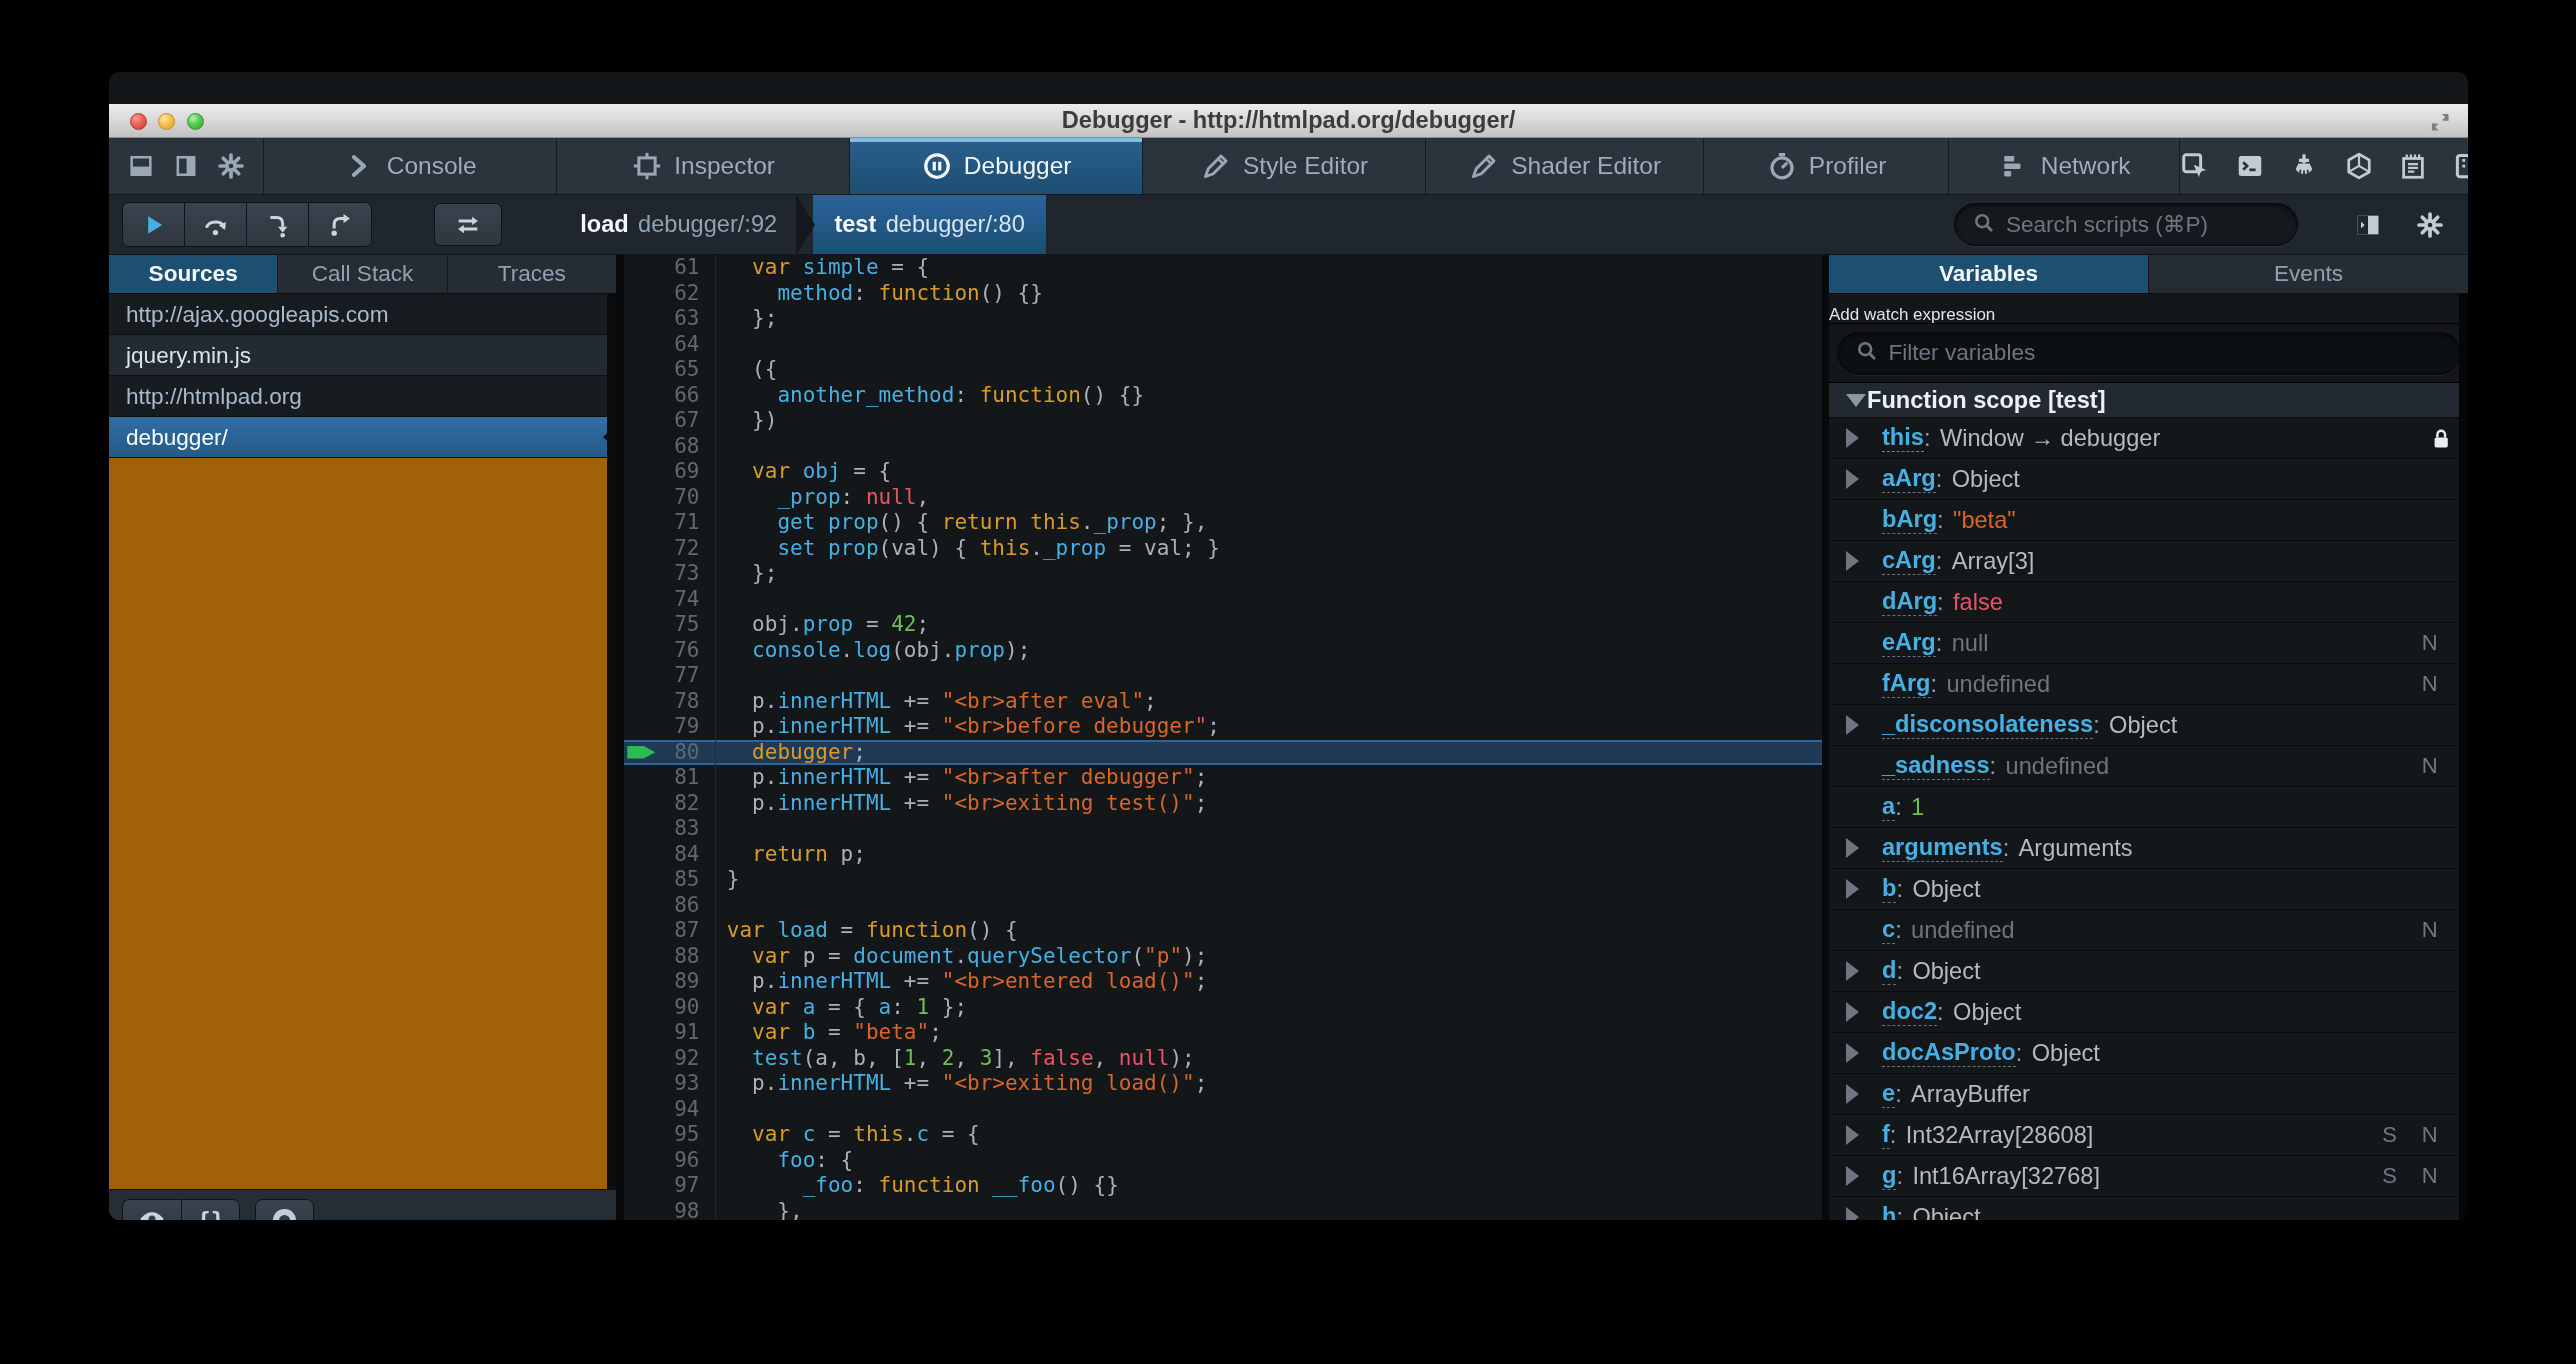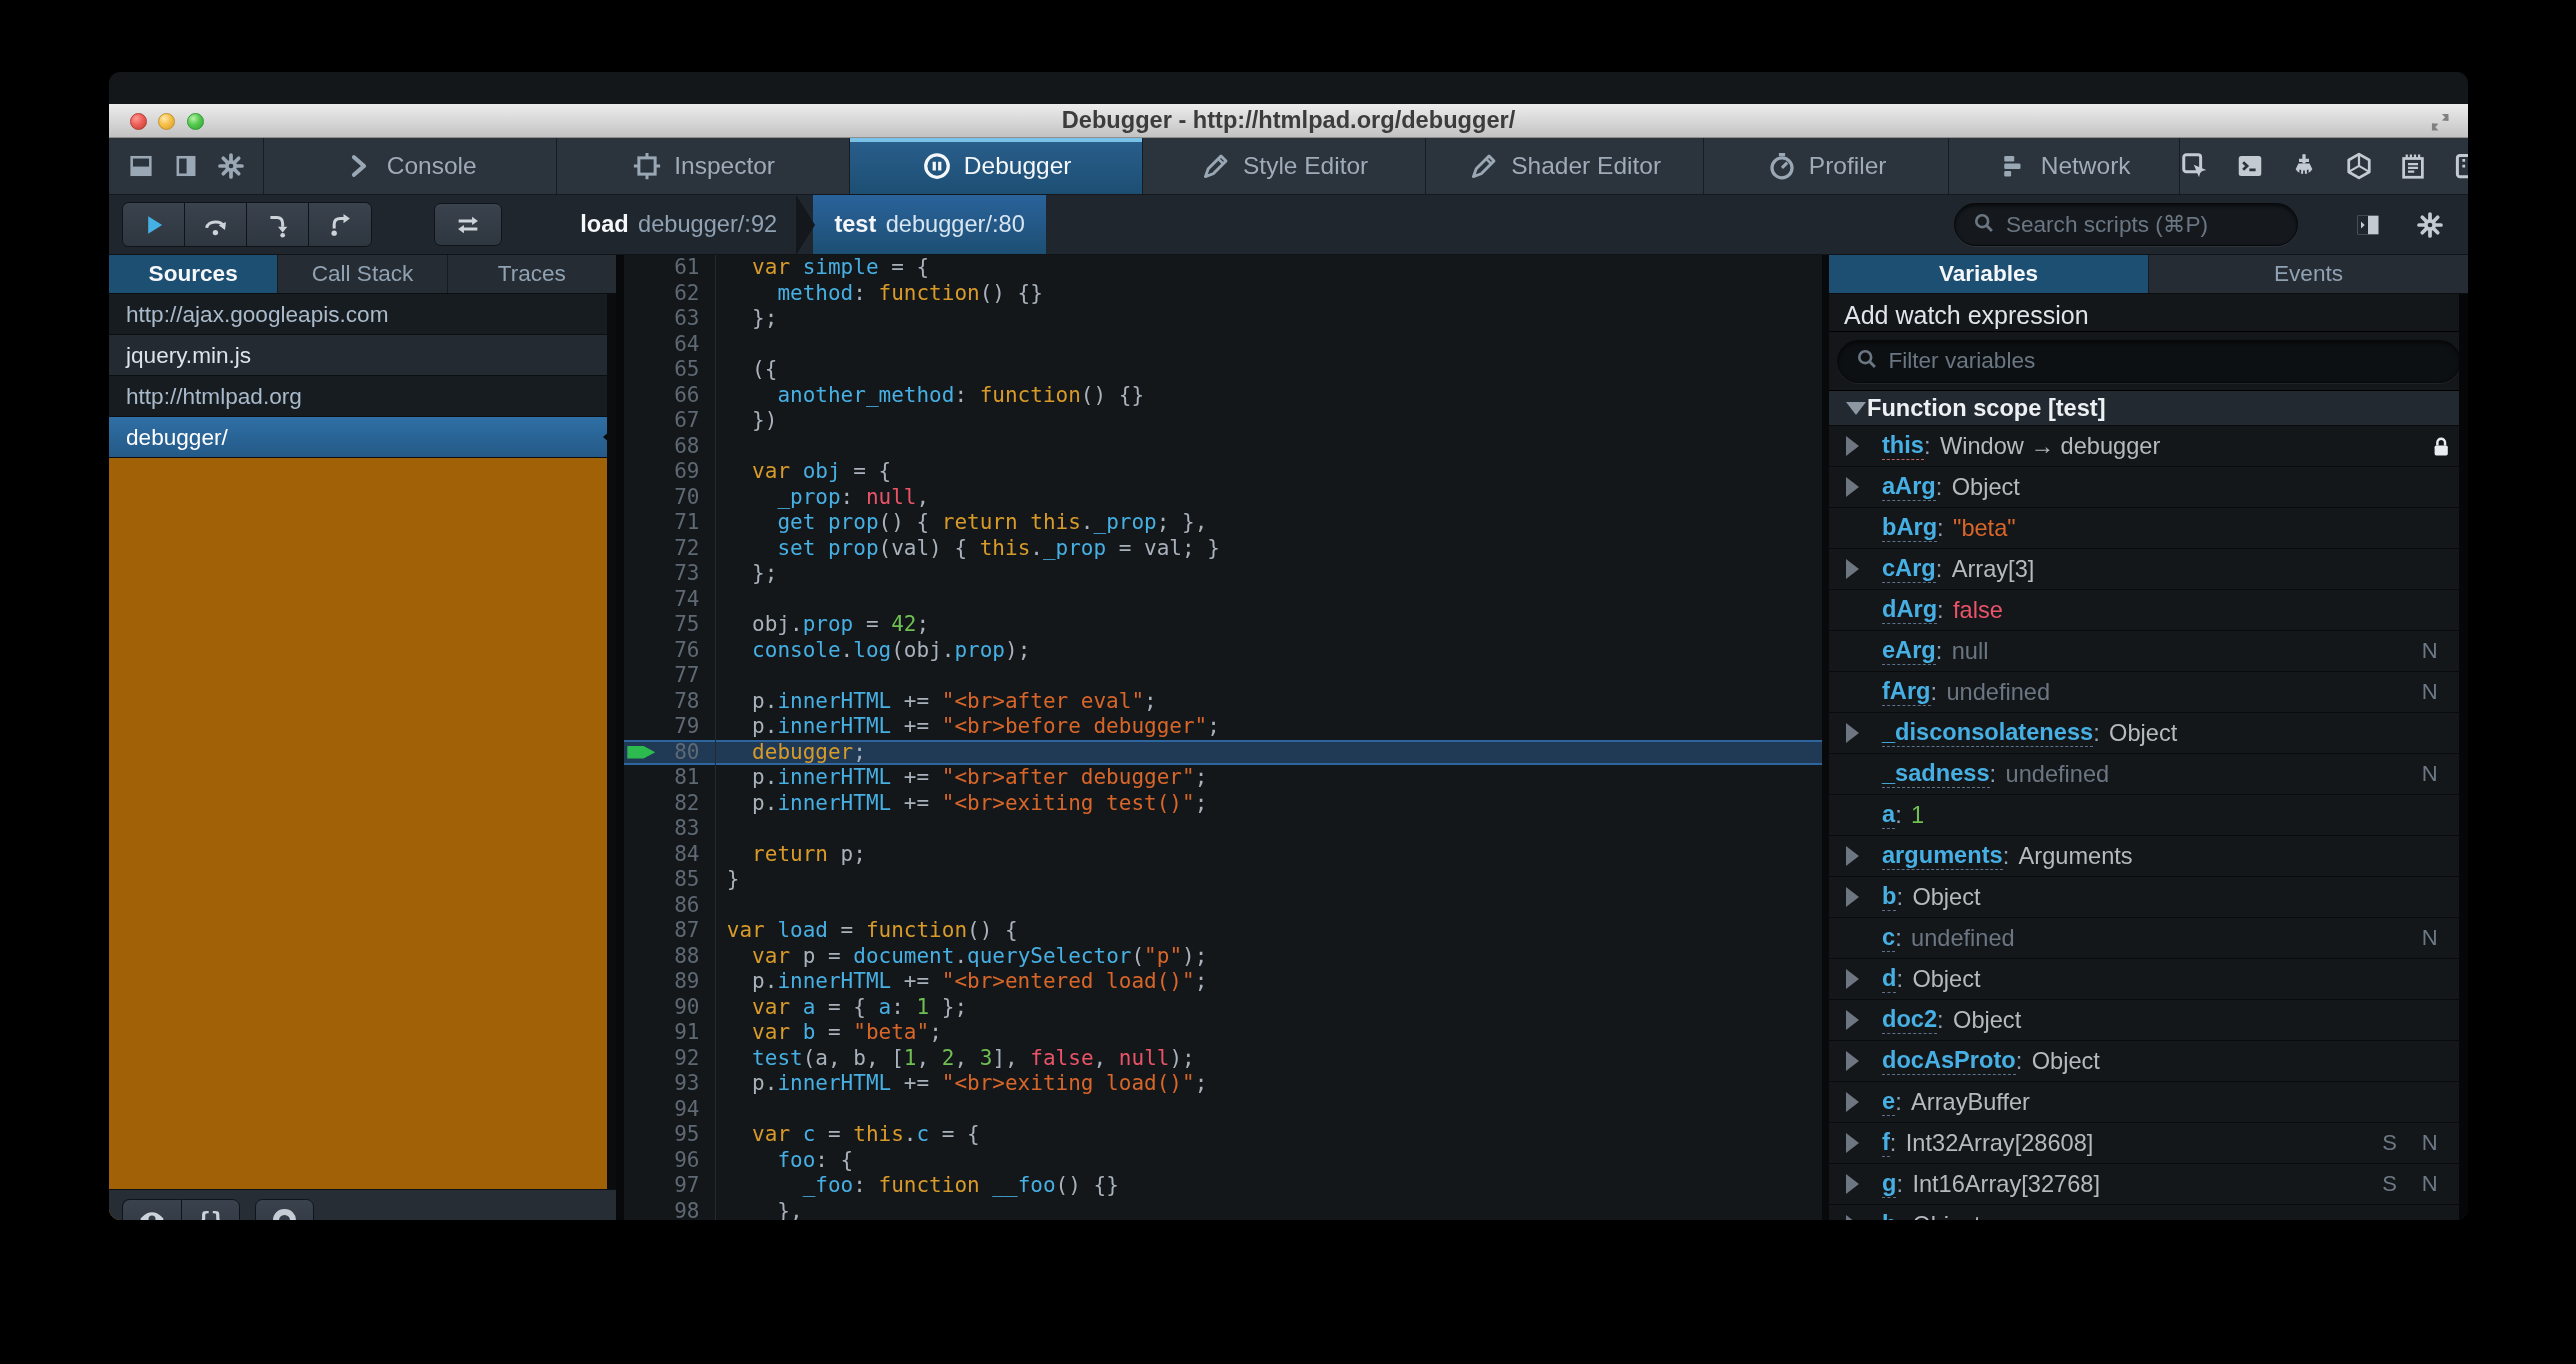--- a/index.html
+++ b/index.html
@@ -103,21 +103,21 @@
                border-right:0.9px solid #232a31; position:relative; }
   .cline .src { flex:1; padding-left:11.3px; white-space:pre; color:#a9b2bc; }
   .cline.current { background:#203a55; box-shadow:inset 0 1.9px 0 #2d659f, inset 0 -1.9px 0 #2d659f; }
   .exec-arrow { position:absolute; left:3.8px; top:3.8px; width:28px; height:18px; background:#2dbb4f;
                 clip-path:polygon(0 15%,58% 15%,100% 50%,58% 85%,0 85%); }
   .tk-kw{color:#d99b28} .tk-id{color:#46afe3} .tk-pl{color:#a9b2bc}
   .tk-str{color:#d96629} .tk-num{color:#70bf53} .tk-atom{color:#eb5368}
 
   
   .rightpanel { width:639px; display:flex; flex-direction:column; background:#14171a; position:relative;}
-  .watchrow { flex:none; height:38px; line-height:42px; padding-left:15px; font-size:25px;
+  .watchrow { flex:none; height:30px; line-height:42px; font-size:17px;
               color:#dfe5ea; background:#14171a; border-bottom:0.9px solid #000; }
   .filterwrap { flex:none; height:59px; display:flex; align-items:center; padding:0 7.5px;
                 background:#14171a; border-bottom:0.9px solid #000; }
   .filterwrap .pill { width:100%; background:#0d1013; }
   .scopehdr { flex:none; height:35px; display:flex; align-items:center; gap:1px; padding-left:17px;
               background:#232931; border-bottom:0.9px solid #0a0c0e; color:#eef1f4;
               font-size:23.6px; font-weight:bold; }
   .tri-down { width:0; height:0; border-left:10.4px solid transparent; border-right:10.4px solid transparent;
               border-top:13.2px solid #8b97a3; }
   .tri-right { width:0; height:0; border-top:10.4px solid transparent; border-bottom:10.4px solid transparent;

